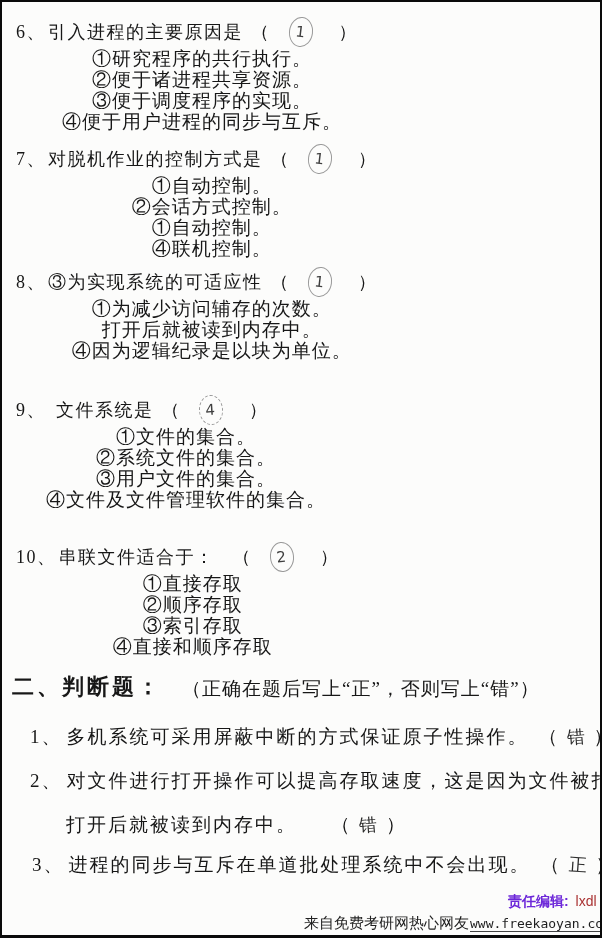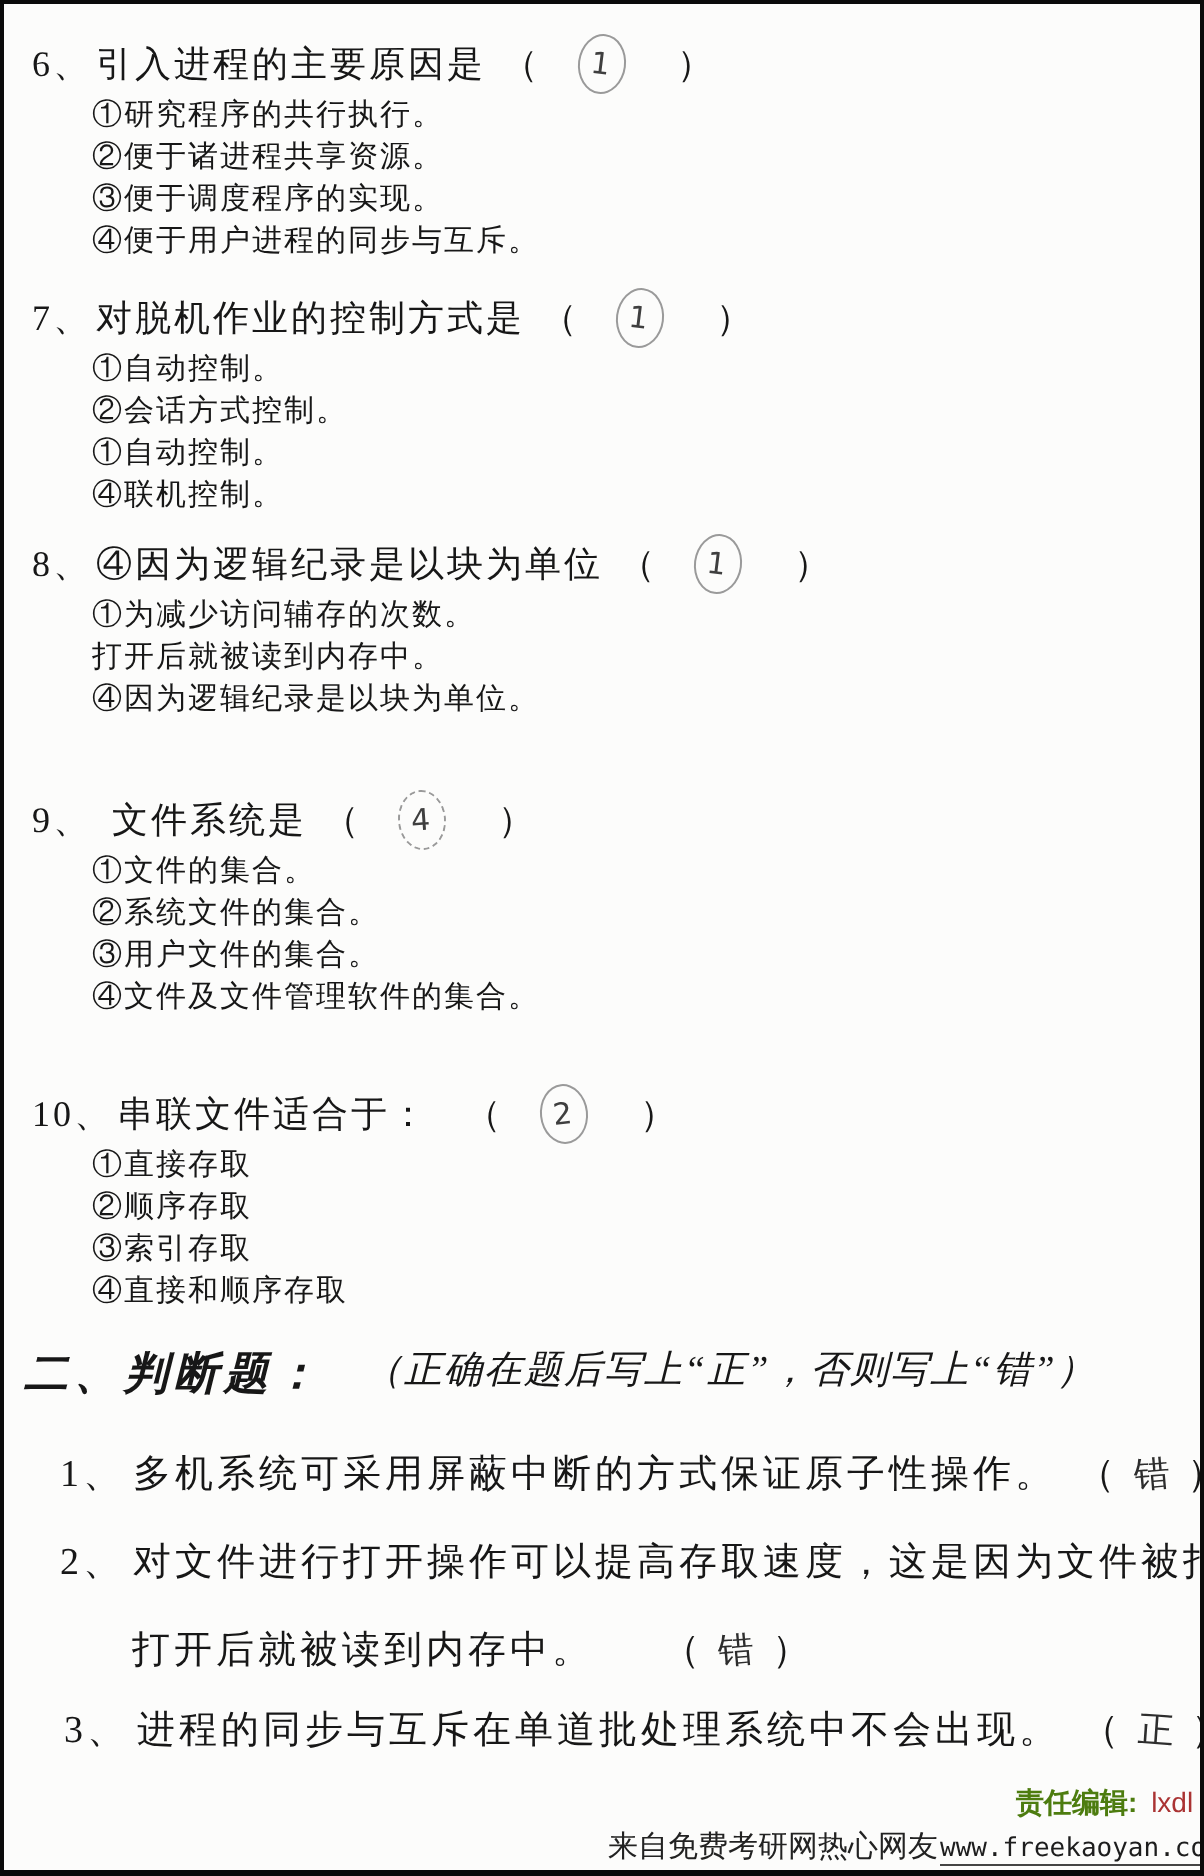--- a/index.html
+++ b/index.html
@@ -11,34 +11,34 @@
     border:2px solid #0a0a0a;
     border-bottom-width:3px;
     overflow:hidden;
     font-family:"Liberation Serif","DejaVu Serif",serif;
     color:#171717;
   }
   .question{position:absolute;left:14px;white-space:nowrap;}
   .q-stem{display:flex;align-items:center;font-size:18px;letter-spacing:1.5px;height:28px;}
   .q-num{margin-right:2px;}
   .options{margin-left:30px;margin-top:2px;}
-  .option{font-size:15px;line-height:21px;letter-spacing:1px;}
+  .option{font-size:19px;line-height:21px;letter-spacing:1px;text-align:center;}
   .ans-group{display:inline-flex;align-items:center;margin-left:8px;}
   .ans-group .open{margin-right:18px;}
   .ans-group .close{margin-left:26px;}
   .wide-gap{margin-left:18px;}
   .hw-oval{
     display:inline-flex;align-items:center;justify-content:center;
     min-width:18px;height:28px;padding:0 2px;
     border:1px solid #9a9a9a;border-radius:50%;
     color:#3f3f3f;font-size:15px;font-family:"DejaVu Sans",sans-serif;
     transform:rotate(7deg);
   }
   .hw-oval.dashed{border-style:dashed;transform:rotate(-4deg);}
-  .section-head{position:absolute;top:670px;left:10px;white-space:nowrap;display:flex;align-items:flex-start;font-style:italic;}
+  .section-head{position:absolute;top:670px;left:10px;white-space:nowrap;display:flex;align-items:flex-end;}
   .section-title{font-size:22px;font-weight:bold;letter-spacing:3px;}
   .section-note{font-size:19px;letter-spacing:1px;margin-left:20px;}
   .judge-line{position:absolute;white-space:nowrap;display:flex;align-items:center;font-size:19px;letter-spacing:2px;}
   .judge-num{margin-right:4px;}
   .judge-ans{display:inline-flex;align-items:center;margin-left:10px;letter-spacing:0;}
   .judge-ans .open{margin-right:9px;}
   .judge-ans .close{margin-left:9px;}
   .hw-judge{
     display:inline-block;color:#2d2d2d;font-size:18px;
     font-family:"DejaVu Sans",sans-serif;
@@ -92,21 +92,21 @@
       <div class="option">①自动控制。</div>
       <div class="option">②会话方式控制。</div>
       <div class="option">①自动控制。</div>
       <div class="option">④联机控制。</div>
     </div>
   </div>
 
   <div class="question" style="top:266px">
     <div class="q-stem">
       <span class="q-num">8、</span>
-      <span>④因为逻辑纪录是以块为单位</span>
+      <span>③为实现系统的可适应性</span>
       <span class="ans-group">
         <span class="open">（</span>
         <span class="hw-oval">1</span>
         <span class="close">）</span>
       </span>
     </div>
     <div class="options">
       <div class="option">①为减少访问辅存的次数。</div>
       <div class="option">打开后就被读到内存中。</div>
       <div class="option">④因为逻辑纪录是以块为单位。</div>
@@ -182,21 +182,21 @@
     <span class="judge-num">3、</span>
     <span>进程的同步与互斥在单道批处理系统中不会出现。</span>
     <span class="judge-ans">
       <span class="open">（</span>
       <span class="hw-judge" style="transform:rotate(4deg)">正</span>
       <span class="close">）</span>
     </span>
   </div>
 
   <div class="editor-line">
-    <span class="editor-label" style="color:#4d7c0f">责任编辑:</span>
+    <span class="editor-label" style="color:#6d28d9">责任编辑:</span>
     <span class="editor-name" style="color:#a33">lxdl</span>
   </div>
 
   <div class="footer-line">
     <span>来自免费考研网热心网友</span>
     <span class="footer-url">www.freekaoyan.com</span>
   </div>
 
 </div>
 

